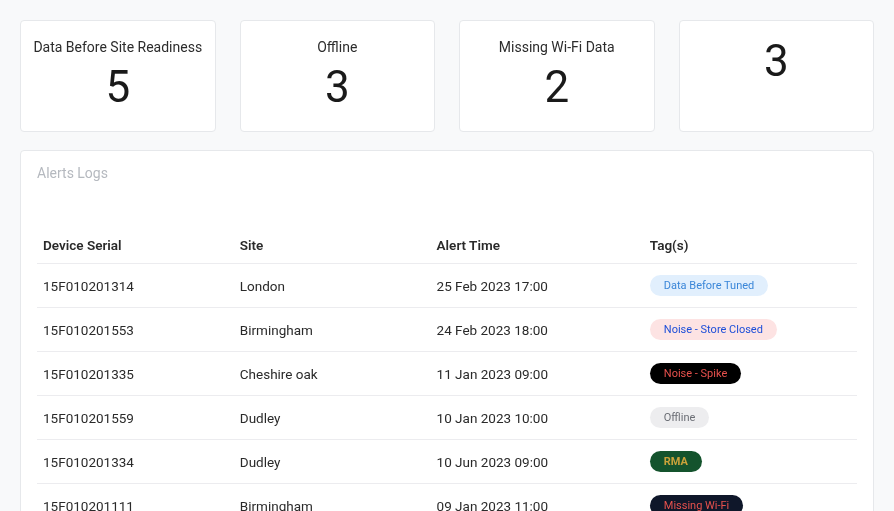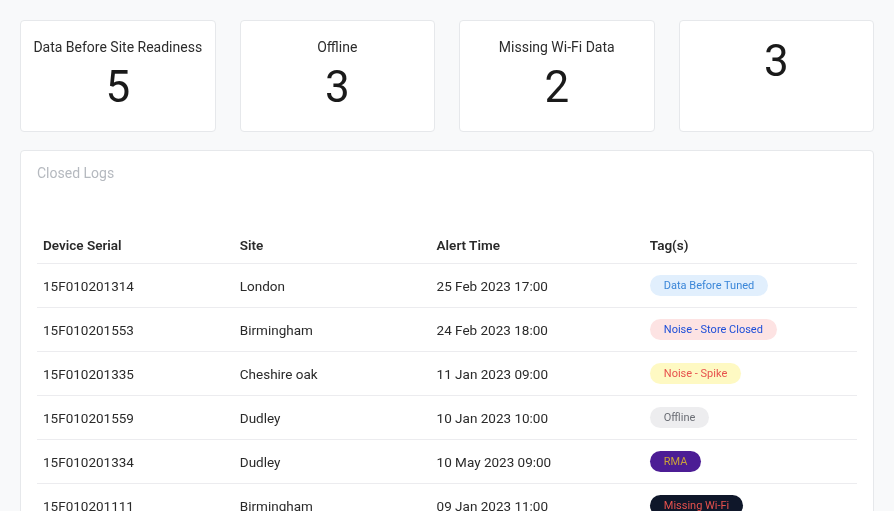--- a/index.html
+++ b/index.html
@@ -99,21 +99,21 @@
   <div class="stat-card">
     <div class="stat-label">Missing Wi-Fi Data</div>
     <div class="stat-value">2</div>
   </div>
   <div class="stat-card">
     <div class="stat-value">3</div>
   </div>
 </div>
 
 <div class="panel">
-  <div class="panel-title">Closed Logs</div>
+  <div class="panel-title">Alerts Logs</div>
   <table>
     <thead>
       <tr>
         <th class="col-serial">Device Serial</th>
         <th class="col-site">Site</th>
         <th class="col-time">Alert Time</th>
         <th class="col-tags">Tag(s)</th>
       </tr>
     </thead>
     <tbody>
@@ -126,33 +126,33 @@
         <tr>
           <td>15F010201553</td>
           <td>Birmingham</td>
           <td>24 Feb 2023 18:00</td>
           <td><span class="tag" style="background: rgb(253, 227, 227); color: #1d4ed8;">Noise - Store Closed</span></td>
         </tr>
         <tr>
           <td>15F010201335</td>
           <td>Cheshire oak</td>
           <td>11 Jan 2023 09:00</td>
-          <td><span class="tag" style="background: #fef9c3; color: rgb(231, 81, 77);">Noise - Spike</span></td>
+          <td><span class="tag" style="background: #000000; color: rgb(231, 81, 77);">Noise - Spike</span></td>
         </tr>
         <tr>
           <td>15F010201559</td>
           <td>Dudley</td>
           <td>10 Jan 2023 10:00</td>
           <td><span class="tag" style="background: rgb(237, 237, 239); color: rgb(107, 110, 117);">Offline</span></td>
         </tr>
         <tr>
           <td>15F010201334</td>
           <td>Dudley</td>
-          <td>10 May 2023 09:00</td>
-          <td><span class="tag" style="background: #4c1d95; color: rgb(202, 162, 58);">RMA</span></td>
+          <td>10 Jun 2023 09:00</td>
+          <td><span class="tag" style="background: #14532d; color: rgb(202, 162, 58); font-weight: bold;">RMA</span></td>
         </tr>
         <tr>
           <td>15F010201111</td>
           <td>Birmingham</td>
           <td>09 Jan 2023 11:00</td>
           <td><span class="tag" style="background: #0f172a; color: rgb(231, 81, 77);">Missing Wi-Fi</span></td>
         </tr>
       </tbody>
   </table>
 </div>

